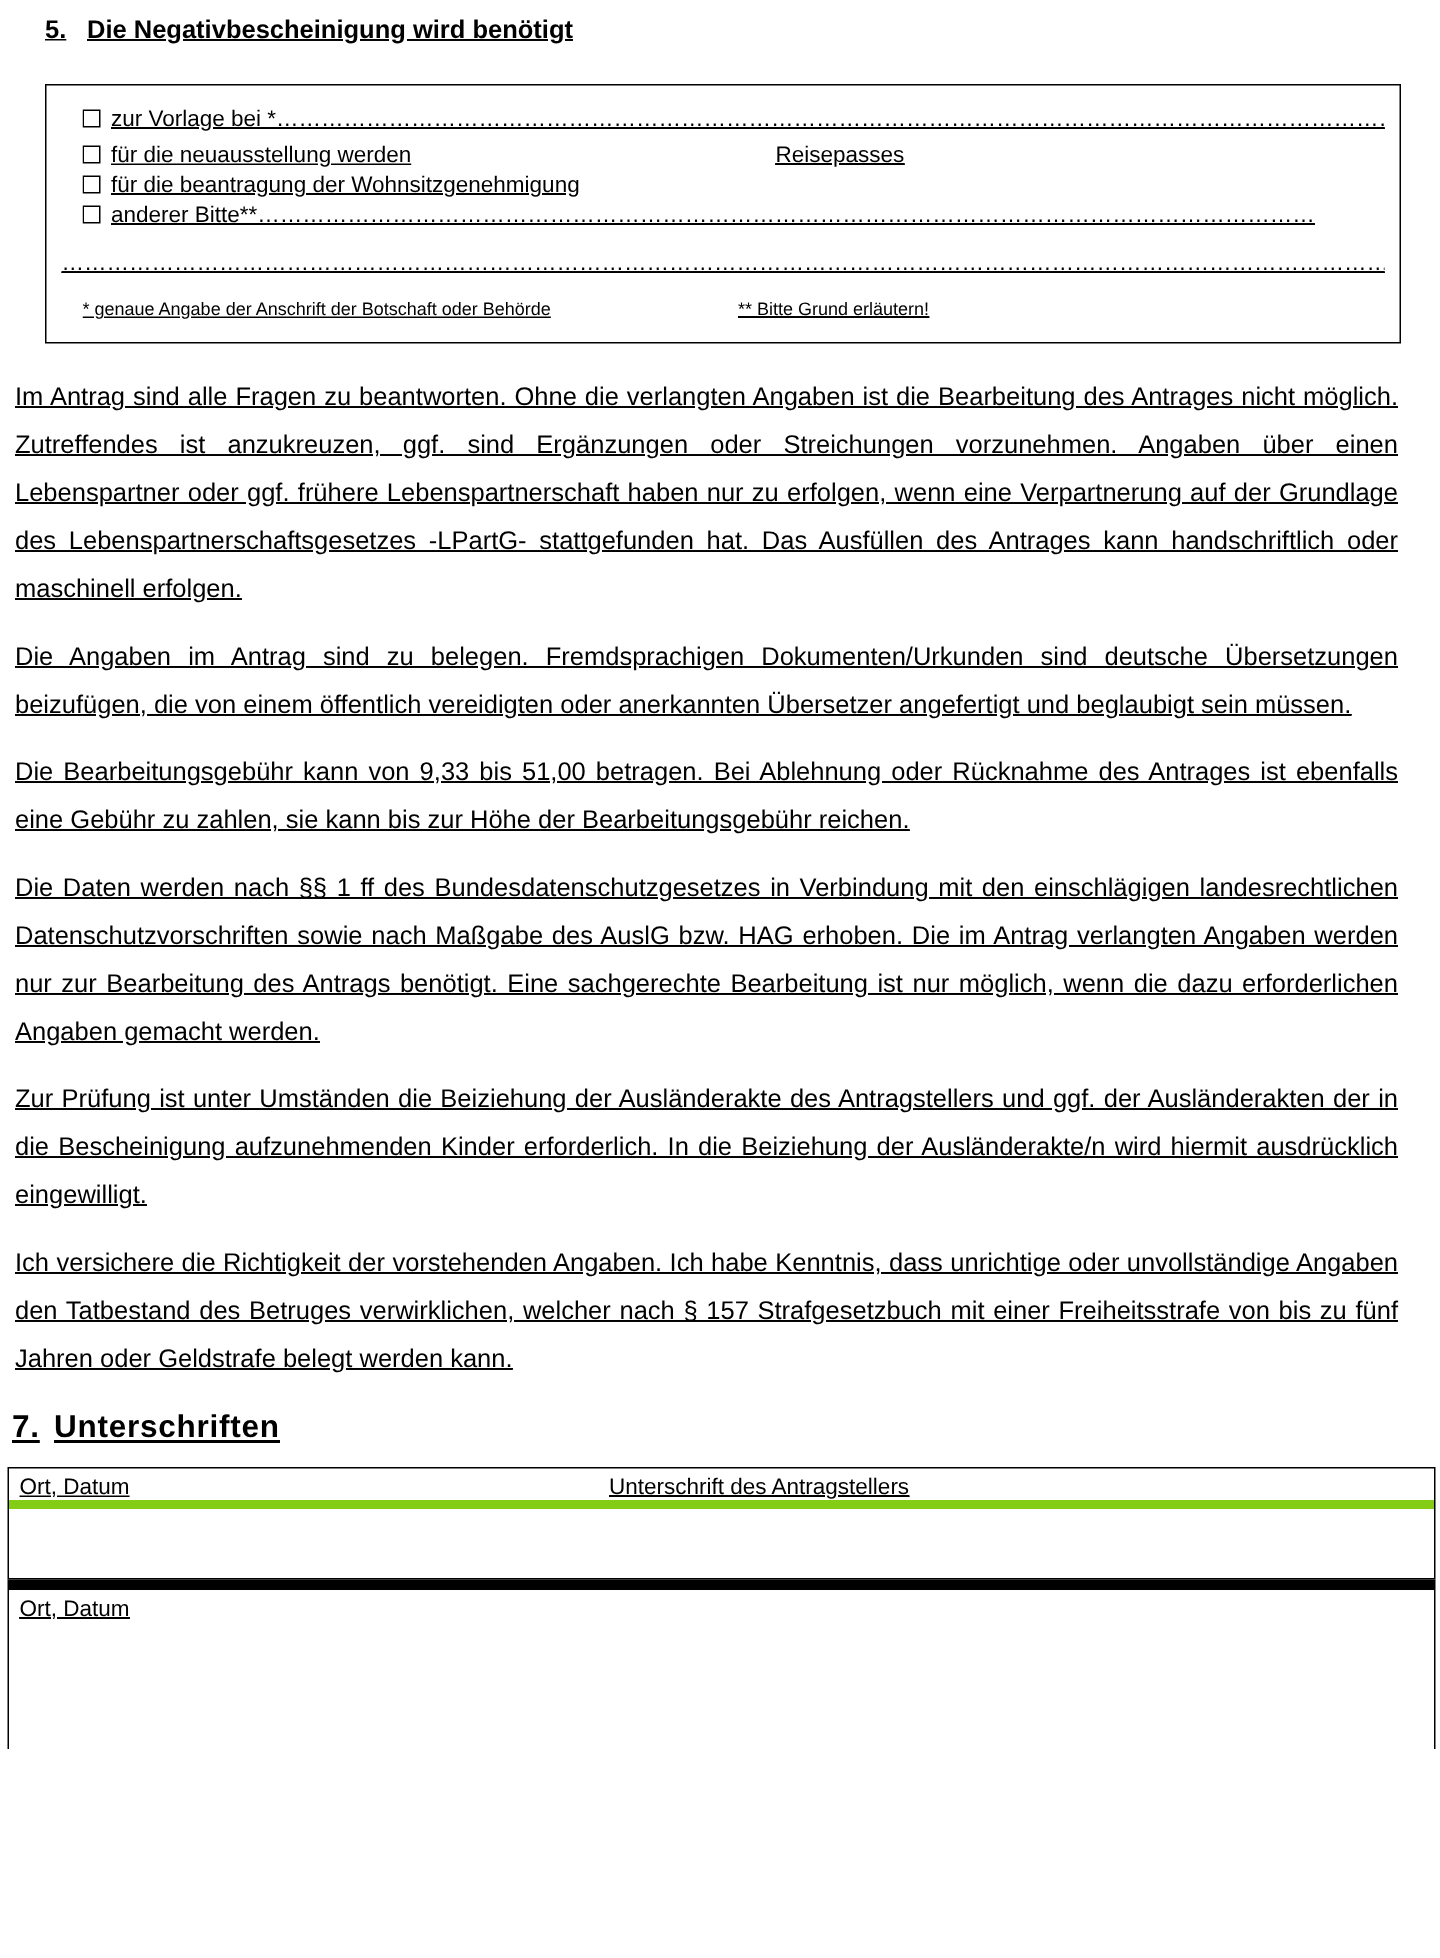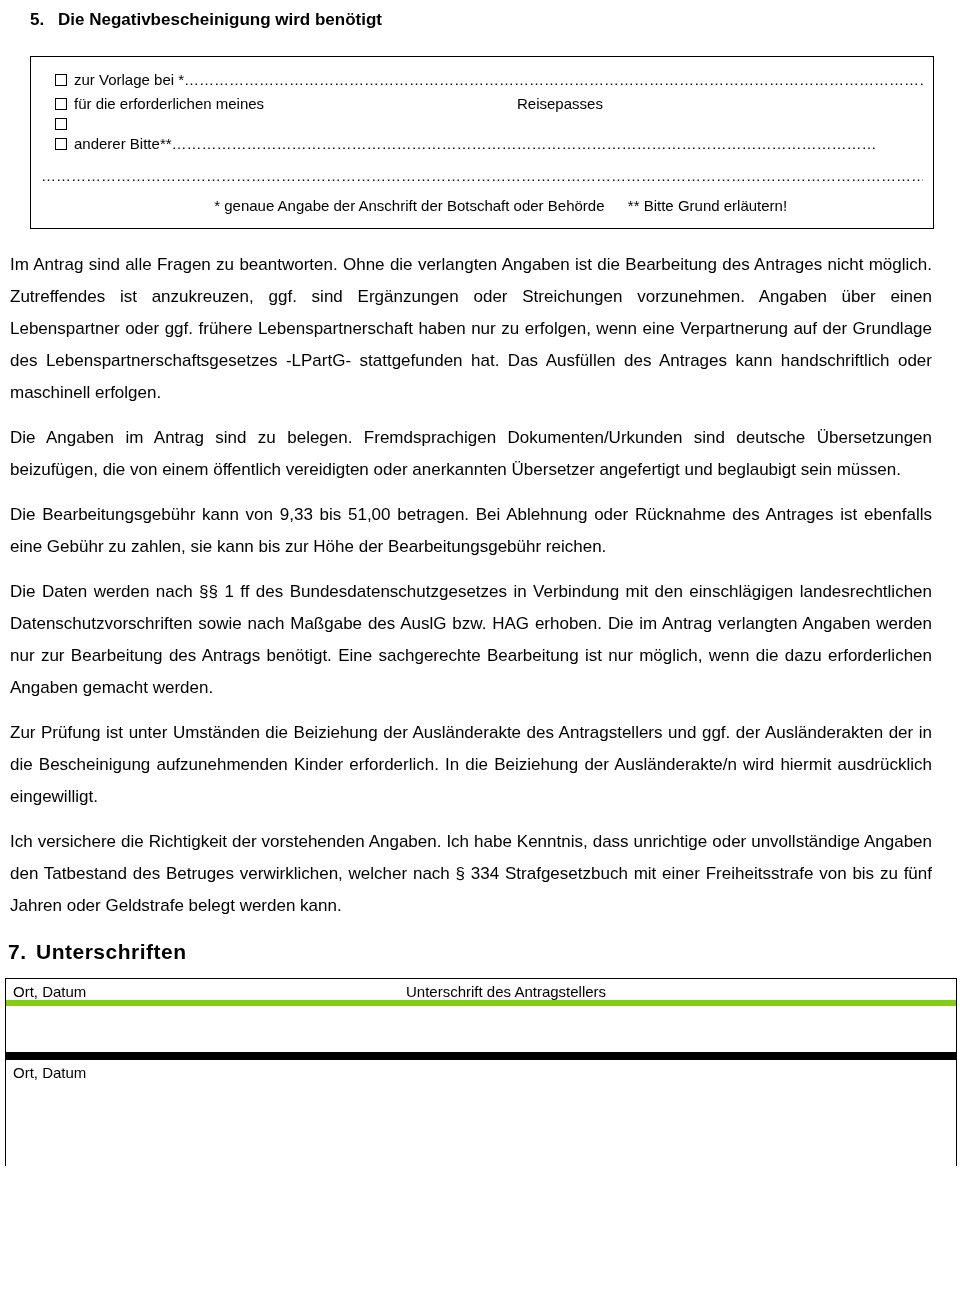--- a/index.html
+++ b/index.html
@@ -1,15 +1,15 @@
 <!DOCTYPE html>
 <html><head>
 <meta charset="utf-8">
 <style>
-  * { margin: 0; padding: 0; box-sizing: border-box; }
+  * { margin: 0; padding: 0; box-sizing: border-box; text-decoration: underline; }
   html, body { background: #ffffff; }
   body {
     width: 960px; height: 1305px;
     position: relative; overflow: hidden;
     color: #000;
     font-family: "Liberation Sans", "DejaVu Sans", sans-serif;
   }
 
   
   .h5 { margin: 10px 0 0 30px; font-size: 17px; font-weight: bold; }
@@ -22,21 +22,21 @@
   }
   .cbrow { font-size: 15px; line-height: 20px; white-space: nowrap; overflow: hidden; }
   .cbrow.first { margin-bottom: 4px; }
   .cb {
     display: inline-block; width: 12px; height: 12px;
     border: 1.5px solid #000; margin-right: 7px; vertical-align: -1px;
     background: #fff; cursor: pointer;
   }
   .cbl.fixedw { display: inline-block; width: 443px; }
   .dotline { font-size: 15px; line-height: 20px; white-space: nowrap; overflow: hidden; margin-top: 12px; margin-left: -14px; }
-  .fnrow { font-size: 15px; line-height: 20px; margin-top: 10px; white-space: nowrap; overflow: hidden; text-align: center; }
+  .fnrow { font-size: 12px; line-height: 20px; margin-top: 10px; white-space: nowrap; overflow: hidden; }
   .fnleft { display: inline-block; width: 437px; }
 
   
   .h6 { margin: 20px 0 0 55px; font-size: 19px; font-weight: bold; }
   .h6 .num { display: inline-block; min-width: 30px; }
   .paras { margin-top: 20px; }
   .paras p {
     margin: 0 28px 13px 10px;
     font-size: 17px; line-height: 32px;
     text-align: justify;
@@ -64,42 +64,42 @@
 
   <div class="h5">
     <span class="num">5.</span><span>Die Negativbescheinigung wird benötigt</span>
   </div>
 
   <div class="cbox">
     <div class="cbrow first">
       <span class="cb"></span><span class="cbl">zur Vorlage bei *……………………………………………………………………………………………………………………………………………………..</span>
     </div>
     <div class="cbrow">
-      <span class="cb"></span><span class="cbl fixedw">für die erforderlichen meines</span><span class="cbl">Reisepasses</span>
+      <span class="cb"></span><span class="cbl fixedw">für die neuausstellung werden</span><span class="cbl">Reisepasses</span>
     </div>
     <div class="cbrow">
-      <span class="cb"></span>
+      <span class="cb"></span><span class="cbl">für die beantragung der Wohnsitzgenehmigung</span>
     </div>
     <div class="cbrow">
       <span class="cb"></span><span class="cbl">anderer Bitte**……………………………………………………………………………………………………………………………</span>
     </div>
     <div class="dotline">………………………………………………………………………………………………………………………………………………………………………………</div>
     <div class="fnrow">
       <span class="fnleft">* genaue Angabe der Anschrift der Botschaft oder Behörde</span><span>** Bitte Grund erläutern!</span>
     </div>
   </div>
 
 
   <div class="paras">
     <p>Im Antrag sind alle Fragen zu beantworten. Ohne die verlangten Angaben ist die Bearbeitung des Antrages nicht möglich. Zutreffendes ist anzukreuzen, ggf. sind Ergänzungen oder Streichungen vorzunehmen. Angaben über einen Lebenspartner oder ggf. frühere Lebenspartnerschaft haben nur zu erfolgen, wenn eine Verpartnerung auf der Grundlage des Lebenspartnerschaftsgesetzes -LPartG- stattgefunden hat. Das Ausfüllen des Antrages kann handschriftlich oder maschinell erfolgen.</p>
     <p>Die Angaben im Antrag sind zu belegen. Fremdsprachigen Dokumenten/Urkunden sind deutsche Übersetzungen beizufügen, die von einem öffentlich vereidigten oder anerkannten Übersetzer angefertigt und beglaubigt sein müssen.</p>
     <p>Die Bearbeitungsgebühr kann von 9,33 bis 51,00 betragen. Bei Ablehnung oder Rücknahme des Antrages ist ebenfalls eine Gebühr zu zahlen, sie kann bis zur Höhe der Bearbeitungsgebühr reichen.</p>
     <p>Die Daten werden nach §§ 1 ff des Bundesdatenschutzgesetzes in Verbindung mit den einschlägigen landesrechtlichen Datenschutzvorschriften sowie nach Maßgabe des AuslG bzw. HAG erhoben. Die im Antrag verlangten Angaben werden nur zur Bearbeitung des Antrags benötigt. Eine sachgerechte Bearbeitung ist nur möglich, wenn die dazu erforderlichen Angaben gemacht werden.</p>
     <p>Zur Prüfung ist unter Umständen die Beiziehung der Ausländerakte des Antragstellers und ggf. der Ausländerakten der in die Bescheinigung aufzunehmenden Kinder erforderlich. In die Beiziehung der Ausländerakte/n wird hiermit ausdrücklich eingewilligt.</p>
-    <p>Ich versichere die Richtigkeit der vorstehenden Angaben. Ich habe Kenntnis, dass unrichtige oder unvollständige Angaben den Tatbestand des Betruges verwirklichen, welcher nach § 334 Strafgesetzbuch mit einer Freiheitsstrafe von bis zu fünf Jahren oder Geldstrafe belegt werden kann.</p>
+    <p>Ich versichere die Richtigkeit der vorstehenden Angaben. Ich habe Kenntnis, dass unrichtige oder unvollständige Angaben den Tatbestand des Betruges verwirklichen, welcher nach § 157 Strafgesetzbuch mit einer Freiheitsstrafe von bis zu fünf Jahren oder Geldstrafe belegt werden kann.</p>
   </div>
 
   <div class="h7">
     <span class="num">7.</span><span>Unterschriften</span>
   </div>
 
   <div class="sigtable">
     <div class="sigblock1">
       <div class="siglabels">
         <span class="sigleft">Ort, Datum</span><span>Unterschrift des Antragstellers</span>

